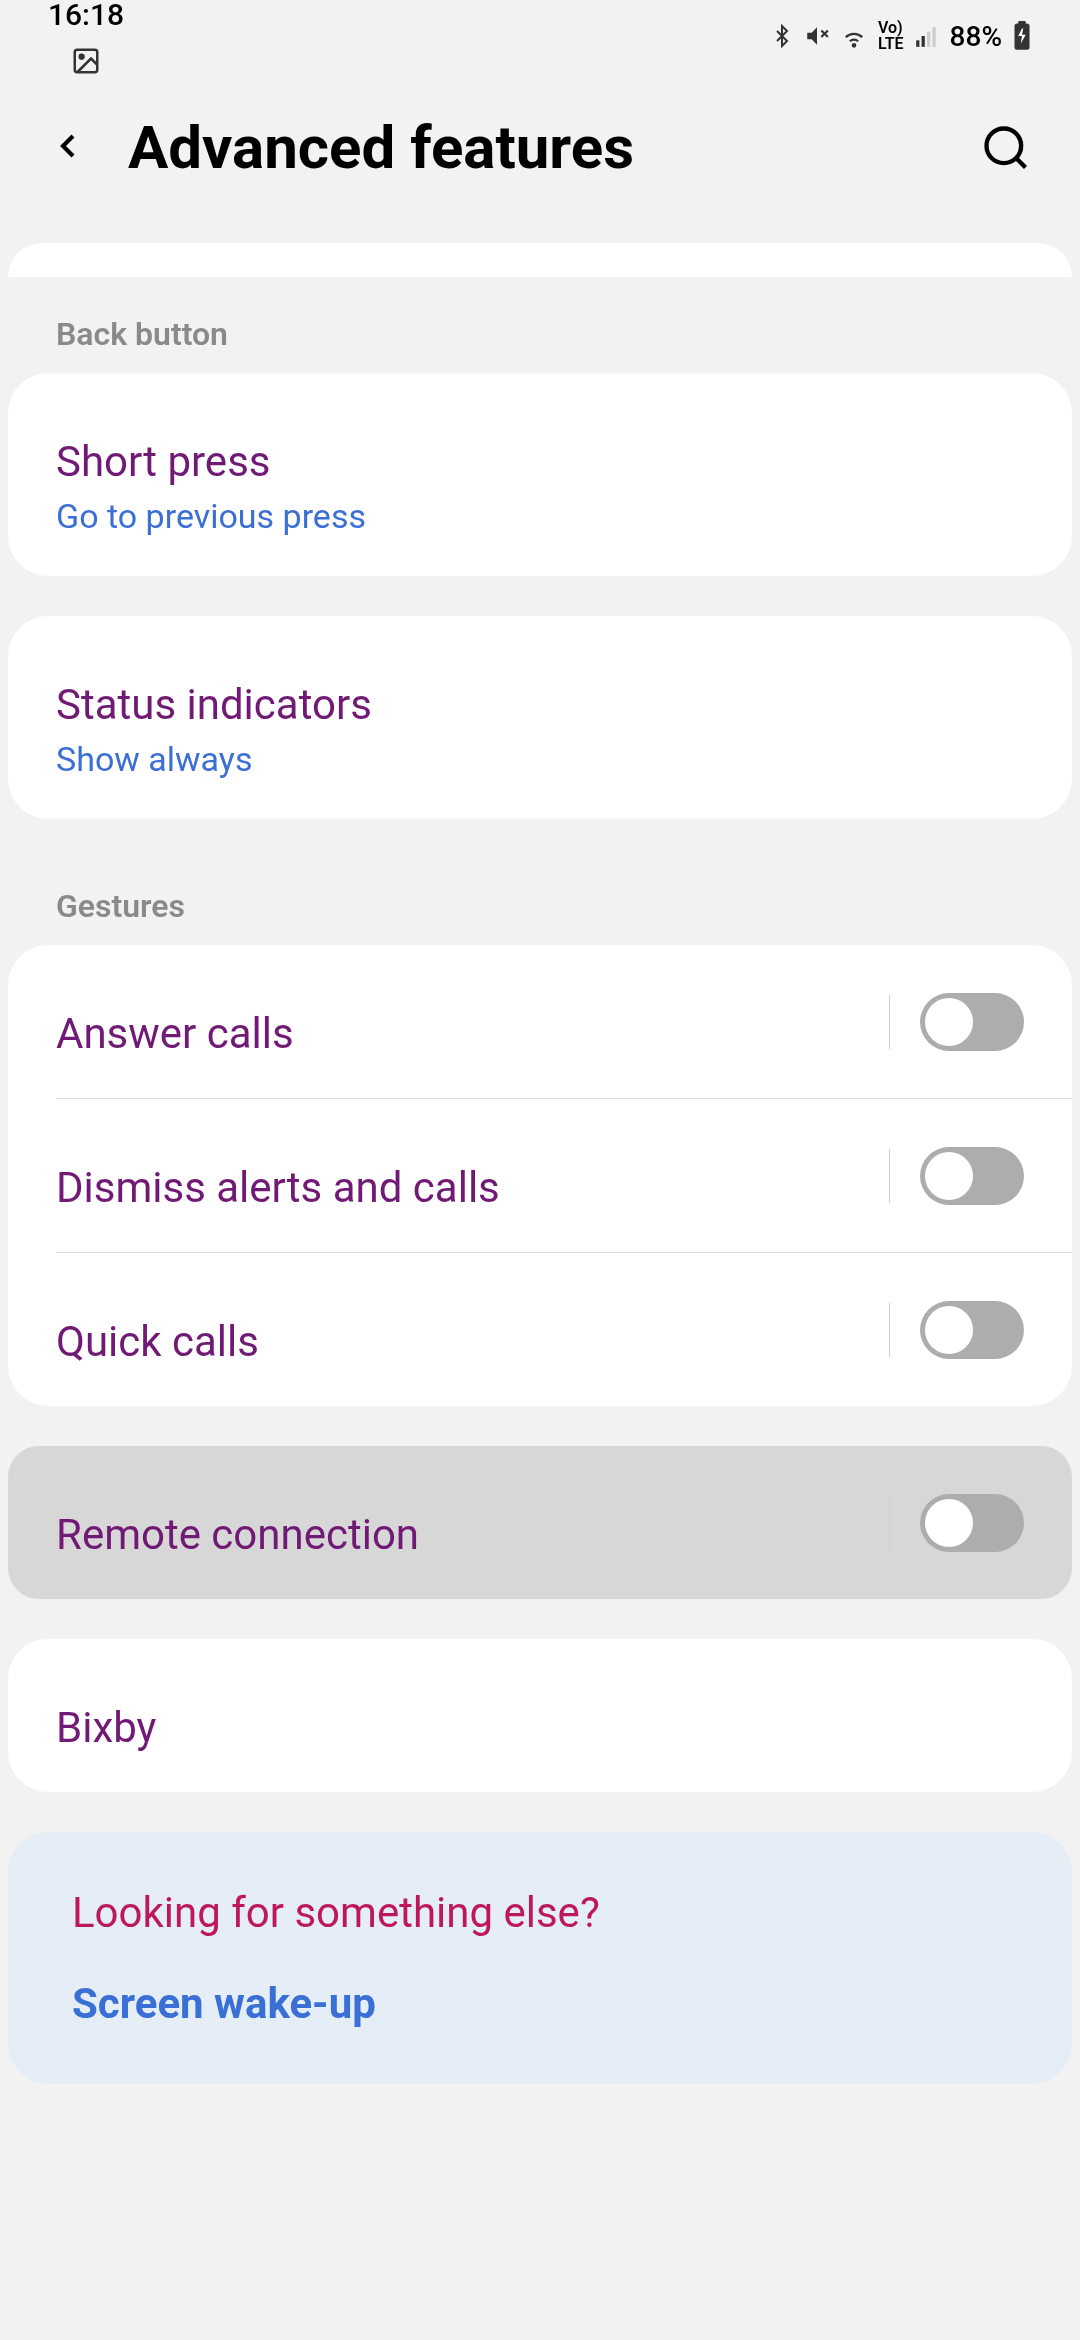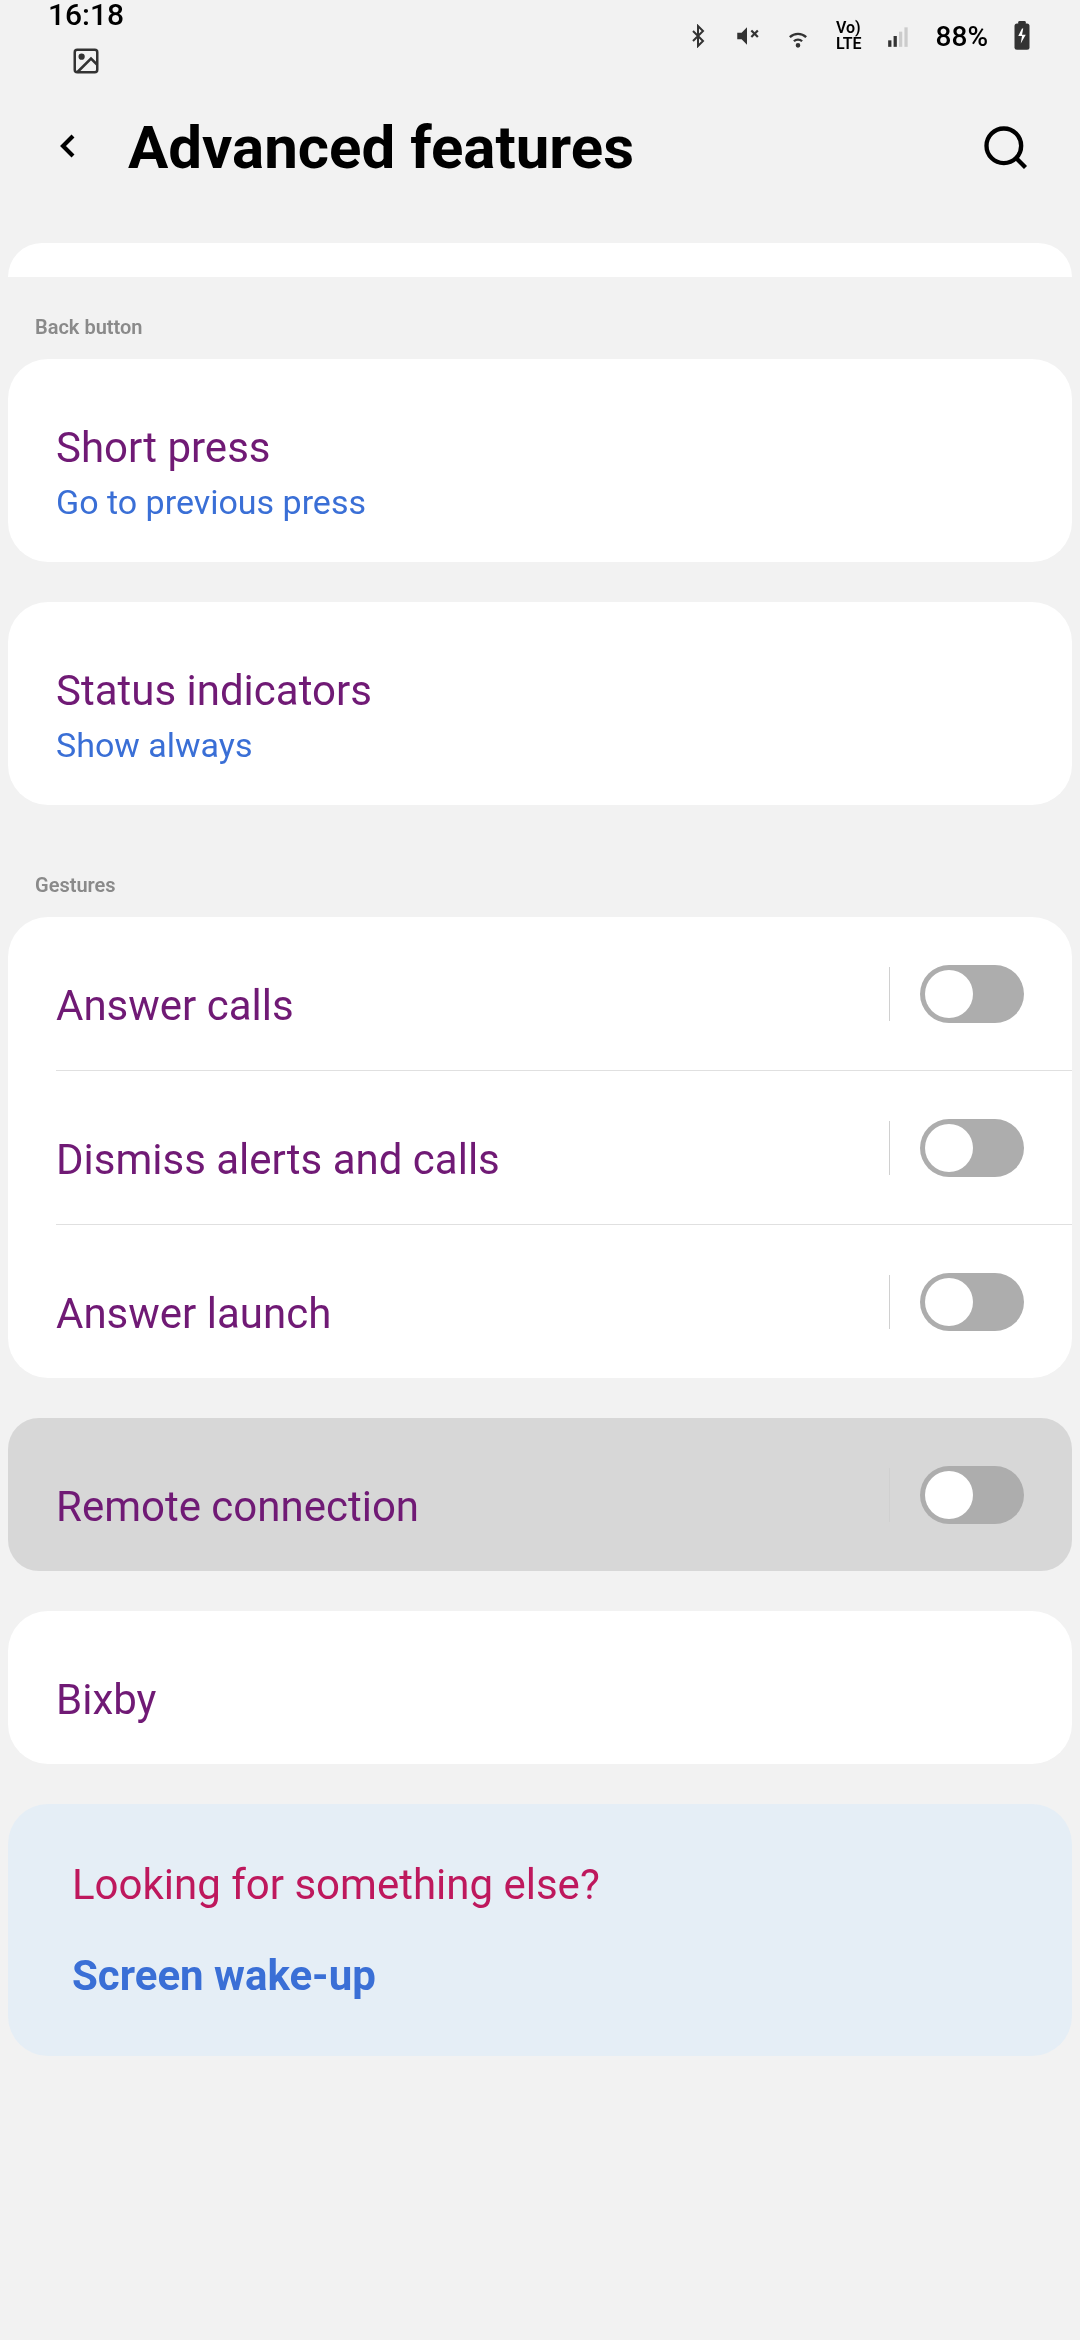--- a/index.html
+++ b/index.html
@@ -15,39 +15,39 @@
 .status-bar {
   height: 72px;
   display: flex;
   justify-content: space-between;
   align-items: center;
   padding: 0 48px;
   font-size: 30px;
   font-weight: 500;
 }
 .status-left { display: flex; align-items: center; gap: 14px; flex-direction: column; }
-.status-right { display: flex; align-items: center; gap: 24px; font-size: 28px; }
+.status-right { display: flex; align-items: center; gap: 10px; font-size: 28px; }
 .status-icon { display: inline-flex; align-items: center; }
 
 .header {
   display: flex;
   align-items: center;
   padding: 40px 48px 60px 48px;
   gap: 40px;
 }
 .header-title {
   font-size: 60px;
   font-weight: 700;
   flex: 1;
 }
 .search-btn { display: flex; align-items: center; }
 
 .section-label {
-  padding: 28px 48px 20px 35px;
-  font-size: 20px;
+  padding: 28px 48px 20px 56px;
+  font-size: 32px;
   font-weight: 600;
   color: #8a8a8a;
 }
 
 .card {
   background: #fff;
   border-radius: 40px;
   margin: 0 8px 40px 8px;
   overflow: hidden;
 }
@@ -233,21 +233,21 @@
       <div class="row-title">Dismiss alerts and calls</div>
     </div>
     <div class="vdiv"></div>
     <div class="toggle">
         <div class="toggle-knob"></div>
       </div>
   </div>
   <div class="divider"></div>
   <div class="row row-flex">
     <div class="row-text">
-      <div class="row-title">Answer launch</div>
+      <div class="row-title">Quick calls</div>
     </div>
     <div class="vdiv"></div>
     <div class="toggle">
         <div class="toggle-knob"></div>
       </div>
   </div>
 </div>
 
 <div class="card card-highlighted">
   <div class="row row-flex">

